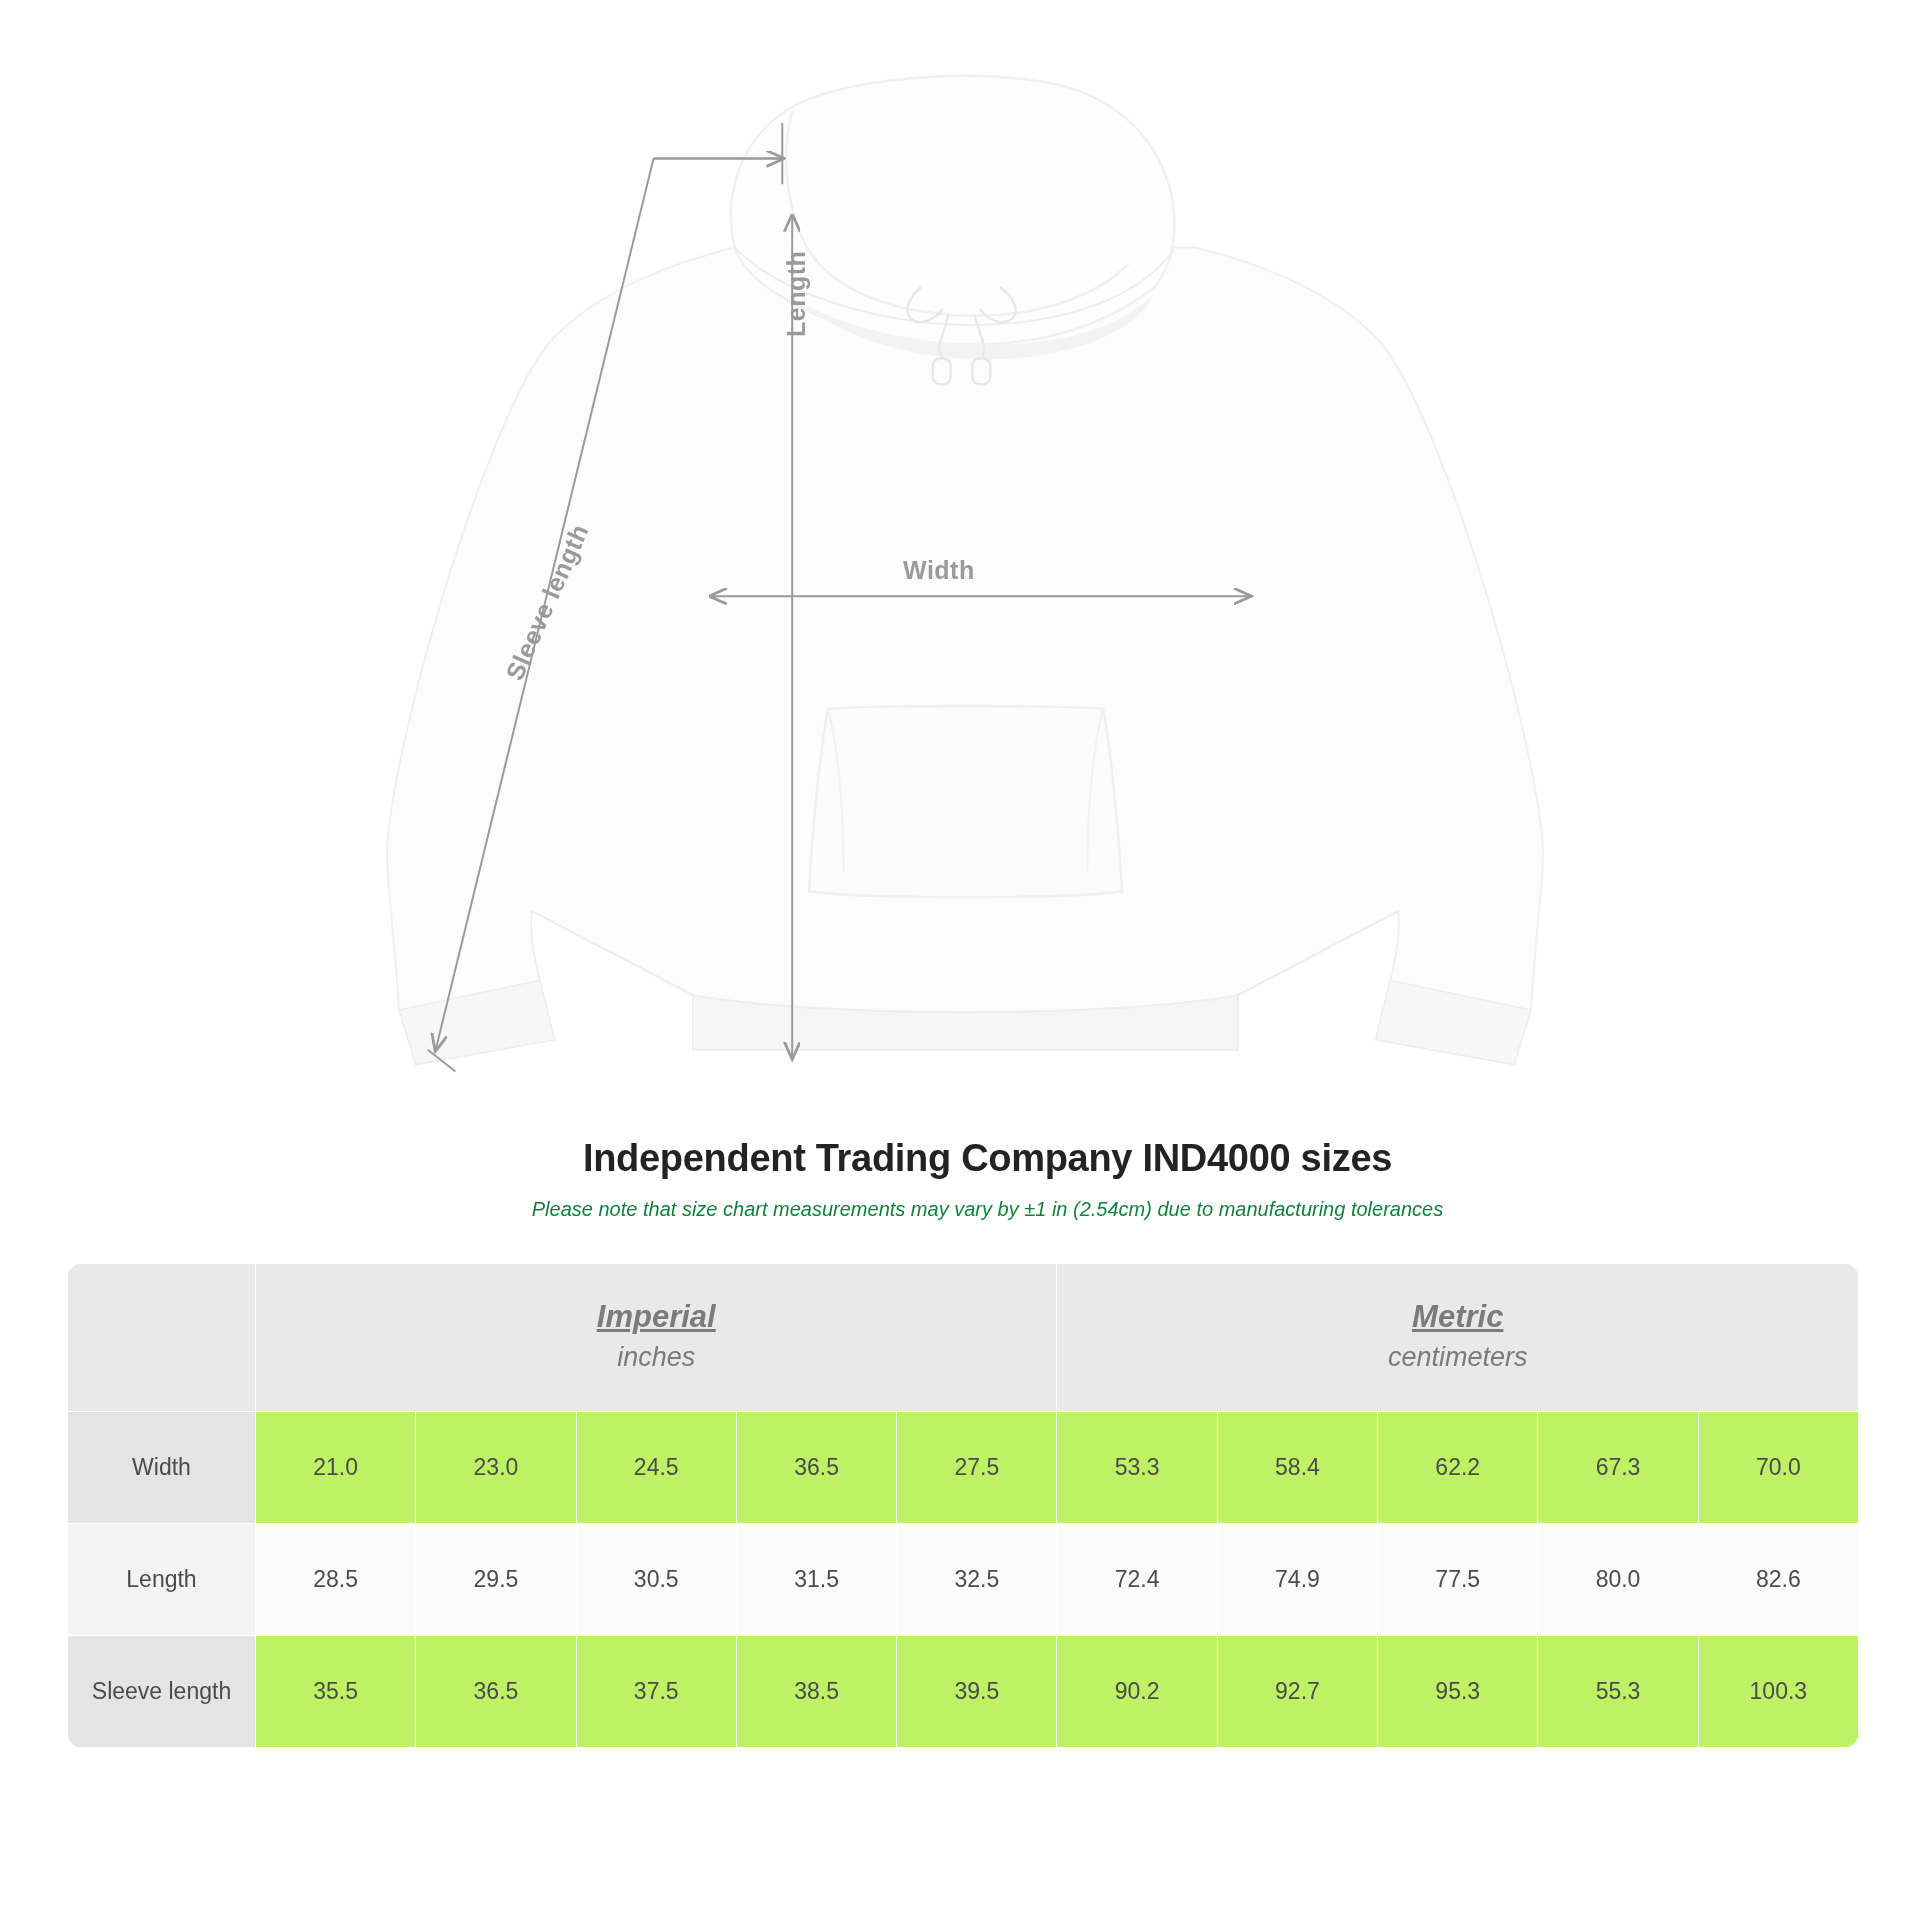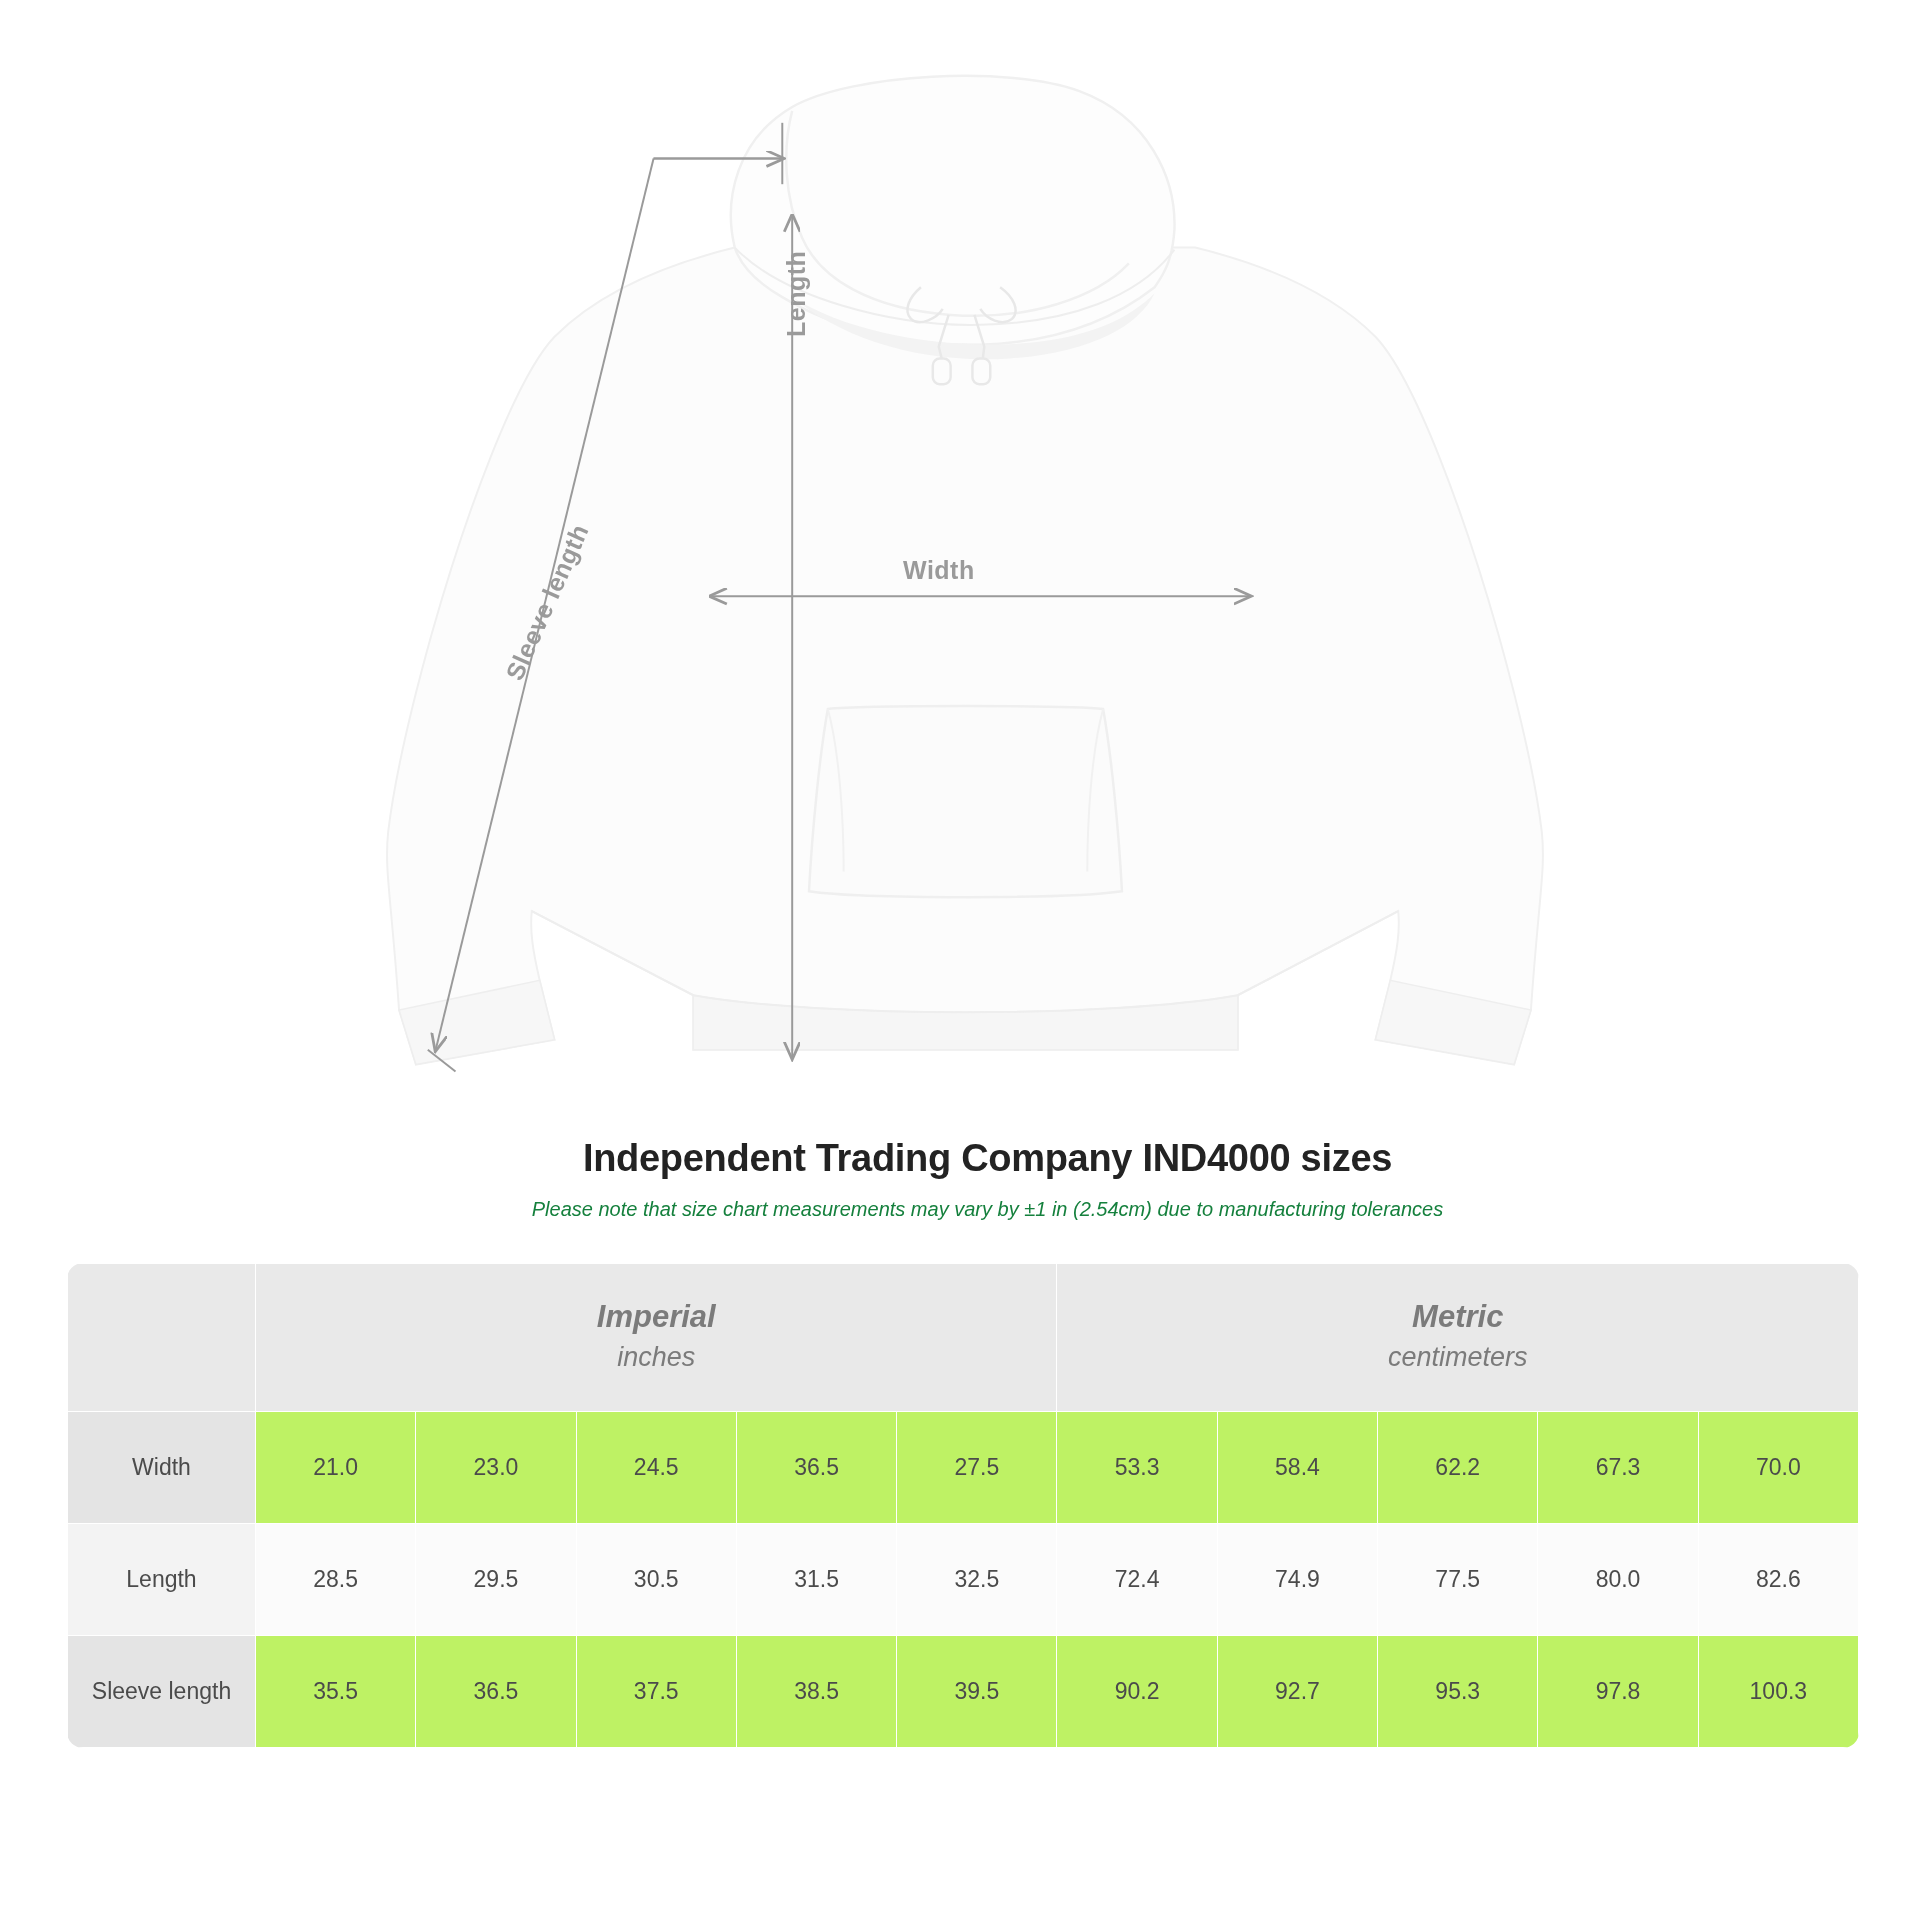--- a/index.html
+++ b/index.html
@@ -77,20 +77,21 @@
   .unit-head {
     background: #e9e9e9;
     height: 147px !important;
   }
   .unit-title {
     font-size: 31px;
     font-weight: bold;
     font-style: italic;
     color: #7b7b7b;
     line-height: 1.25;
+    text-decoration: underline;
   }
   .unit-sub {
     font-size: 27px;
     font-style: italic;
     color: #7b7b7b;
     line-height: 1.5;
   }
   .hdr-row td {
     background: #f7f7f7;
     font-weight: bold;
@@ -313,21 +314,21 @@
         <tr class="row-alt">
           <td class="rowlabel">Sleeve length</td>
           <td>35.5</td>
           <td>36.5</td>
           <td>37.5</td>
           <td>38.5</td>
           <td>39.5</td>
           <td>90.2</td>
           <td>92.7</td>
           <td>95.3</td>
-          <td>97.8</td>
+          <td>55.3</td>
           <td>100.3</td>
         </tr>
       </tbody>
     </table>
   </div>
 
 </div>
 
 
 </body></html>

